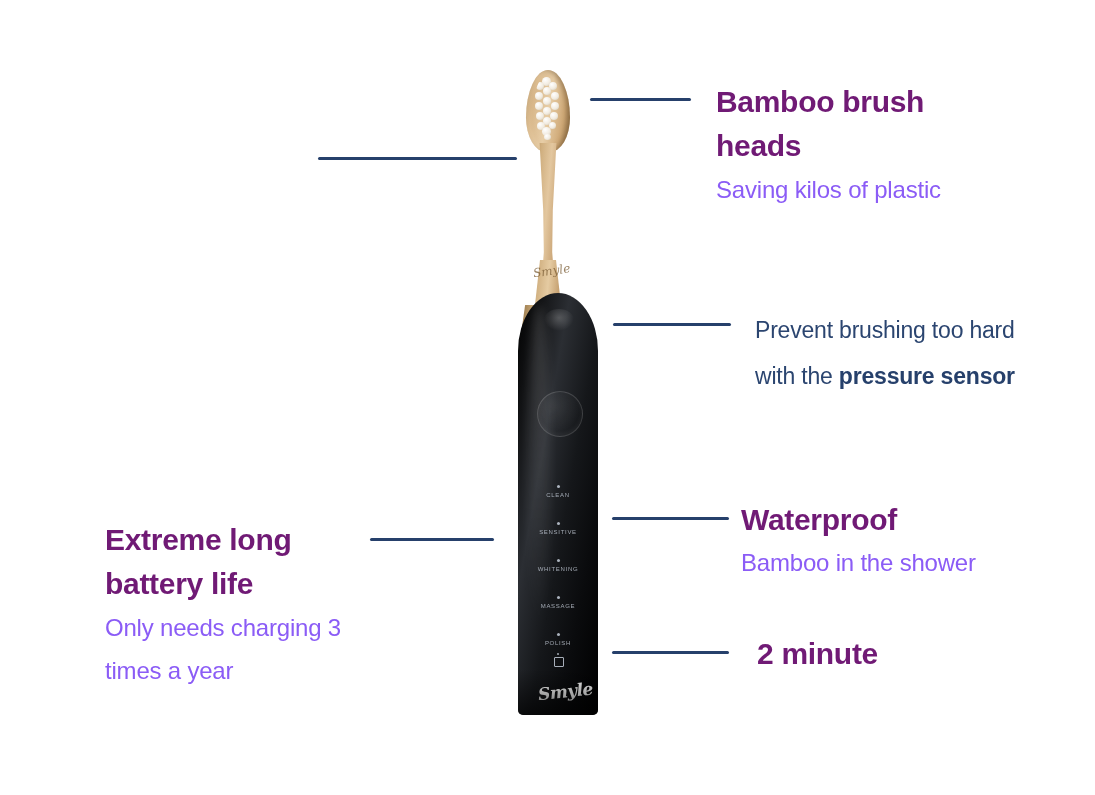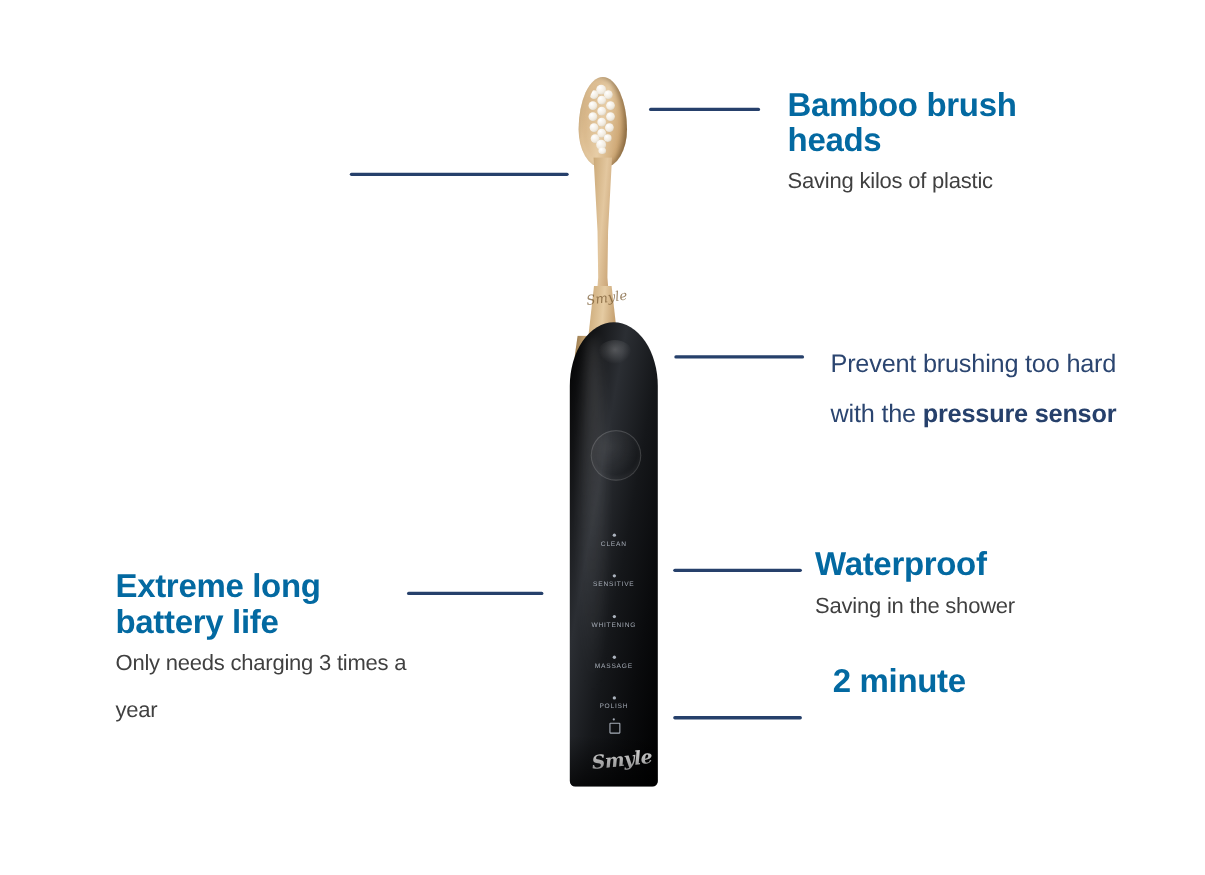--- a/index.html
+++ b/index.html
@@ -11,51 +11,51 @@
     overflow:hidden;
     position:relative;
   }
   .stage{position:absolute;inset:0;}
 
   
   .block{position:absolute;}
   .ttl{
     font-weight:bold;
     font-size:30px;
-    line-height:32px;
+    line-height:44px;
     letter-spacing:-0.3px;
-    color:#0369a1;
+    color:#701a75;
     margin:0;
   }
   .sub{
     font-weight:normal;
-    font-size:20px;
+    font-size:24px;
     line-height:43px;
     letter-spacing:-0.2px;
-    color:#404040;
+    color:#8b5cf6;
     margin:0;
   }
   .sub.tight{line-height:42px;}
   .mixed{
     font-size:23px;
     line-height:46px;
     letter-spacing:-0.2px;
     color:#2b4570;
     font-weight:normal;
     margin:0;
   }
   .mixed b{font-weight:bold;color:#26406b;}
 
   
   #blk-vibrations{left:84px;top:140px;width:300px;}
   #blk-battery{left:105px;top:518px;width:265px;}
   #blk-bamboo{left:716px;top:80px;width:300px;}
   #blk-pressure{left:755px;top:307px;width:300px;}
   #blk-waterproof{left:741px;top:498px;width:320px;}
-  #blk-timer{left:757px;top:604px;width:300px;}
+  #blk-timer{left:757px;top:632px;width:300px;}
 
   
   .rule{
     position:absolute;
     height:3px;
     background:#26406b;
     border-radius:2px;
   }
   #rule-vibrations{left:318px;top:157px;width:199px;}
   #rule-battery{left:370px;top:538px;width:124px;}
@@ -190,21 +190,21 @@
     <p class="ttl">Bamboo brush heads</p>
     <p class="sub">Saving kilos of plastic</p>
   </div>
 
   <div class="block" id="blk-pressure">
     <p class="mixed"><span>Prevent brushing too hard with the </span><b>pressure sensor</b></p>
   </div>
 
   <div class="block" id="blk-waterproof">
     <p class="ttl">Waterproof</p>
-    <p class="sub tight">Saving in the shower</p>
+    <p class="sub tight">Bamboo in the shower</p>
   </div>
 
   <div class="block" id="blk-timer">
     <p class="ttl">2 minute</p>
   </div>
 
   <div id="brush">
 
     <div class="head-oval"></div>
     <div class="bristles">

